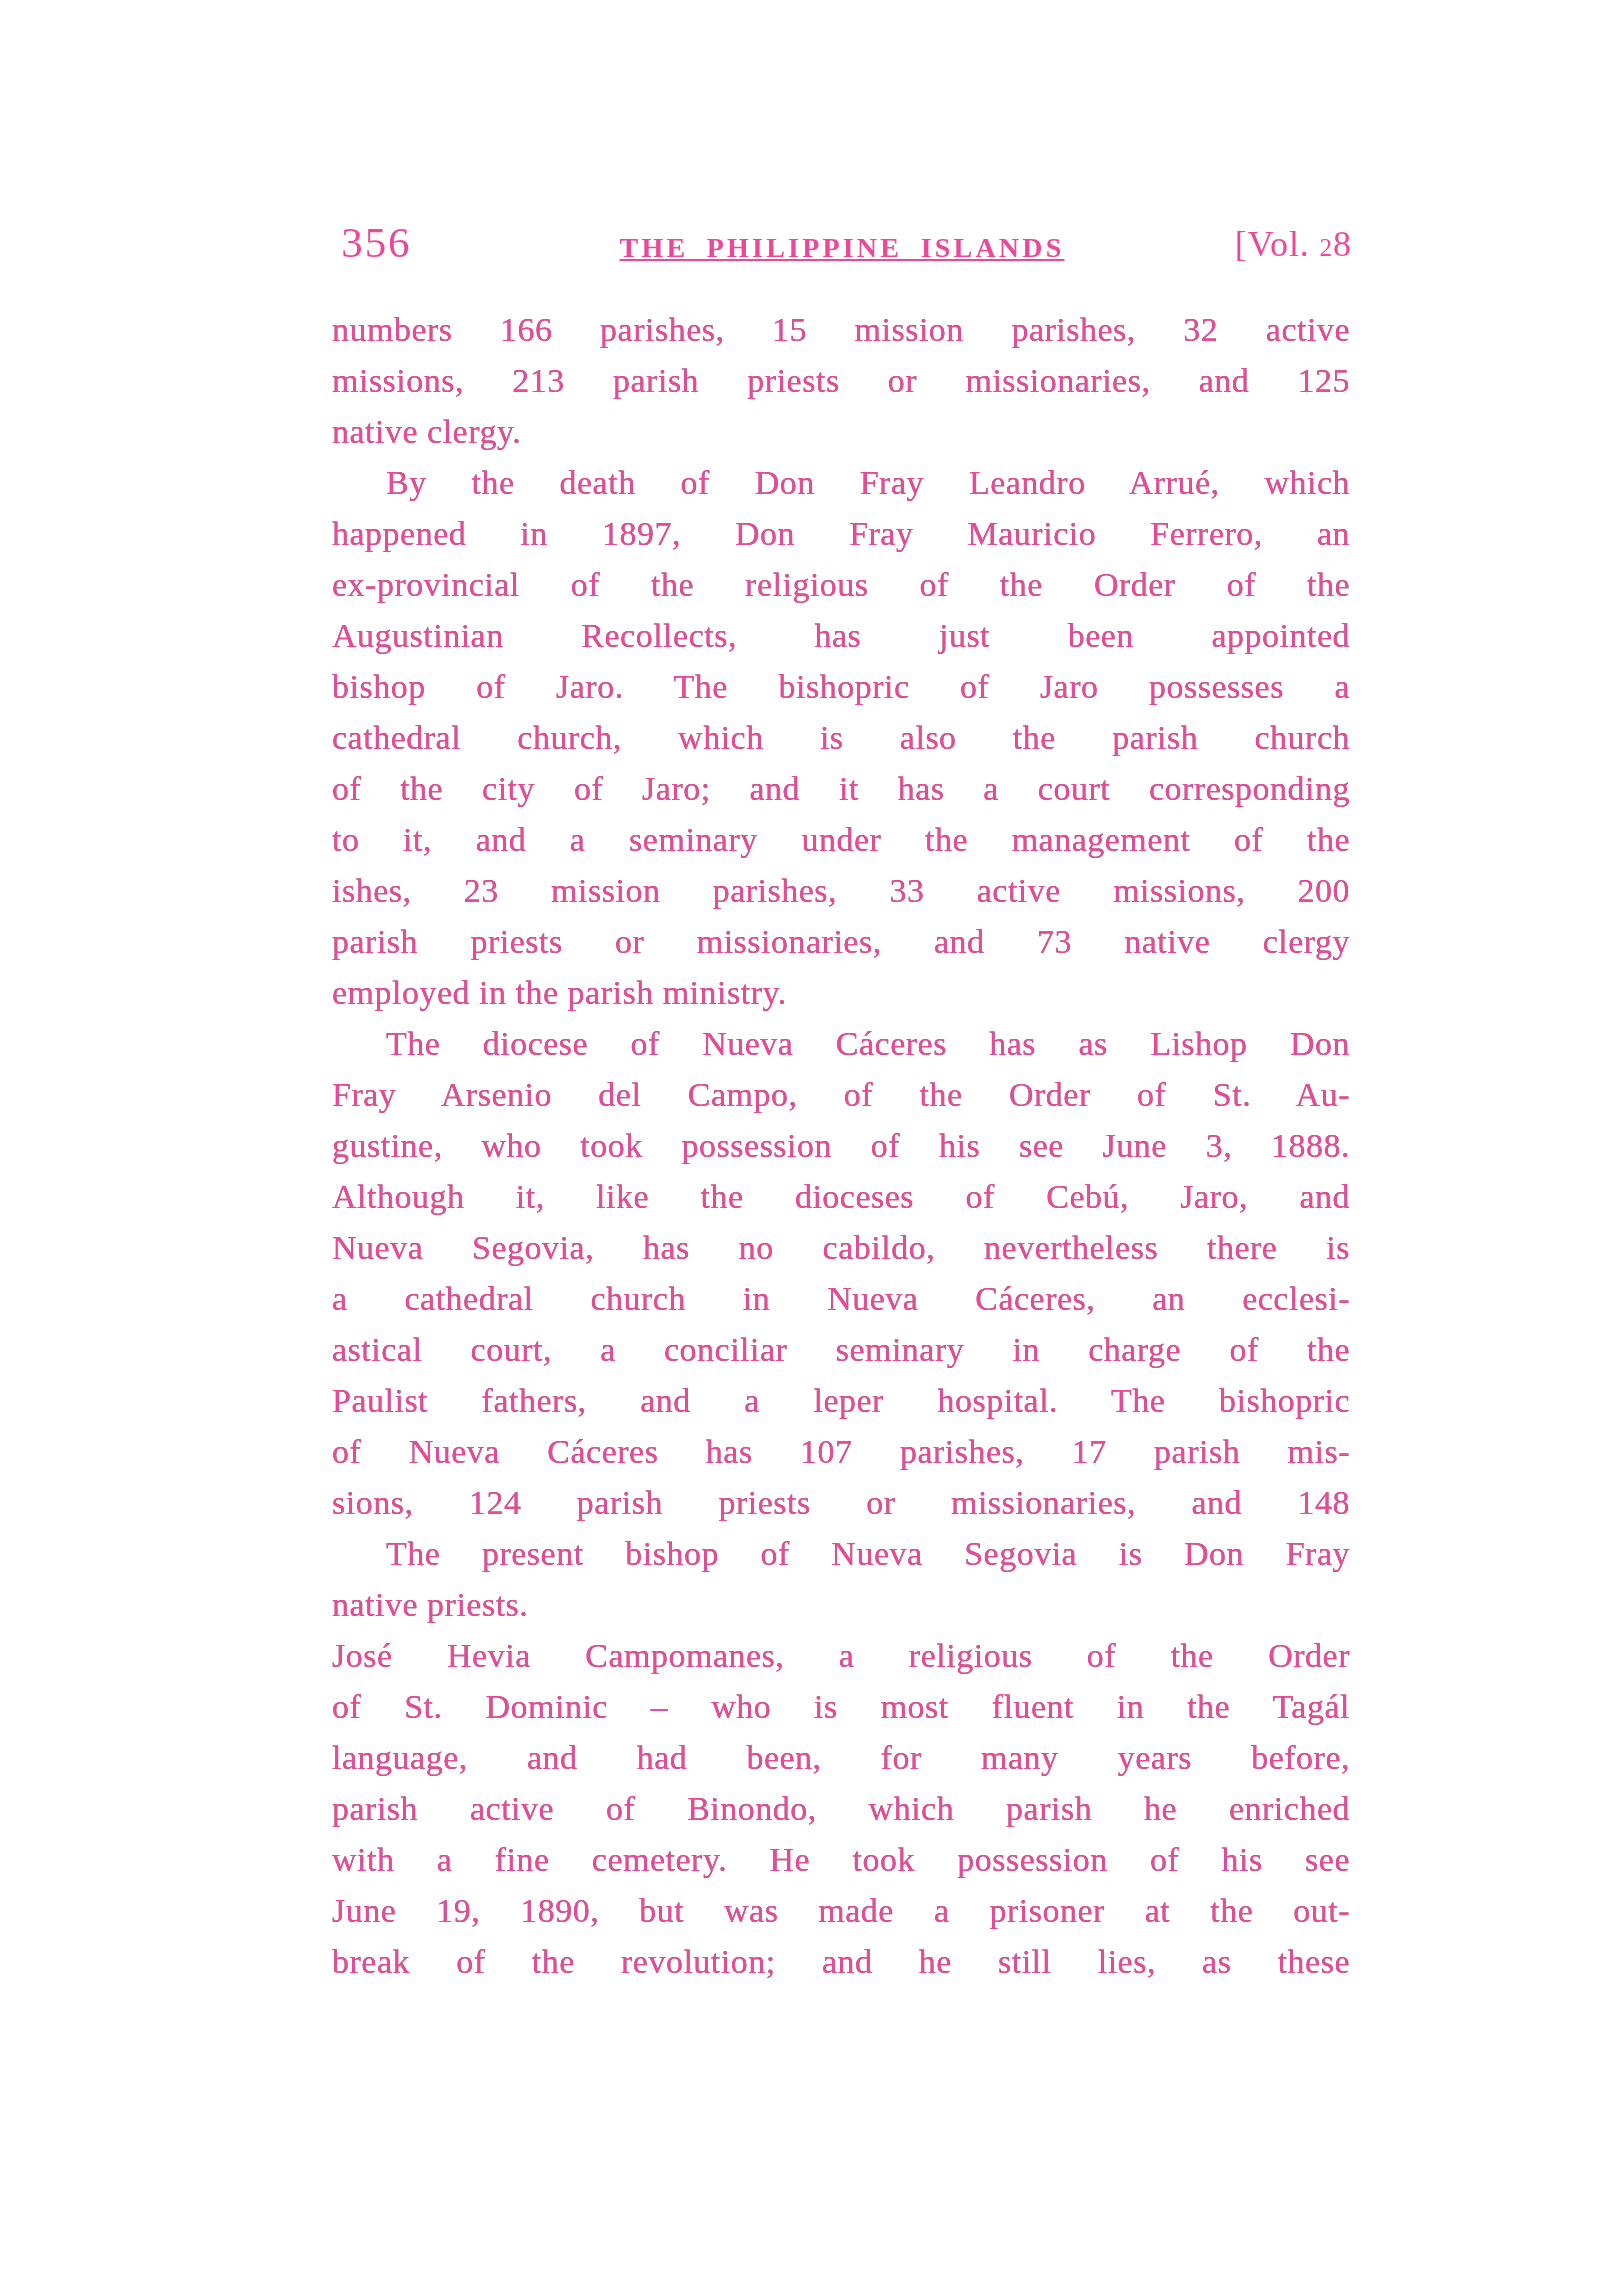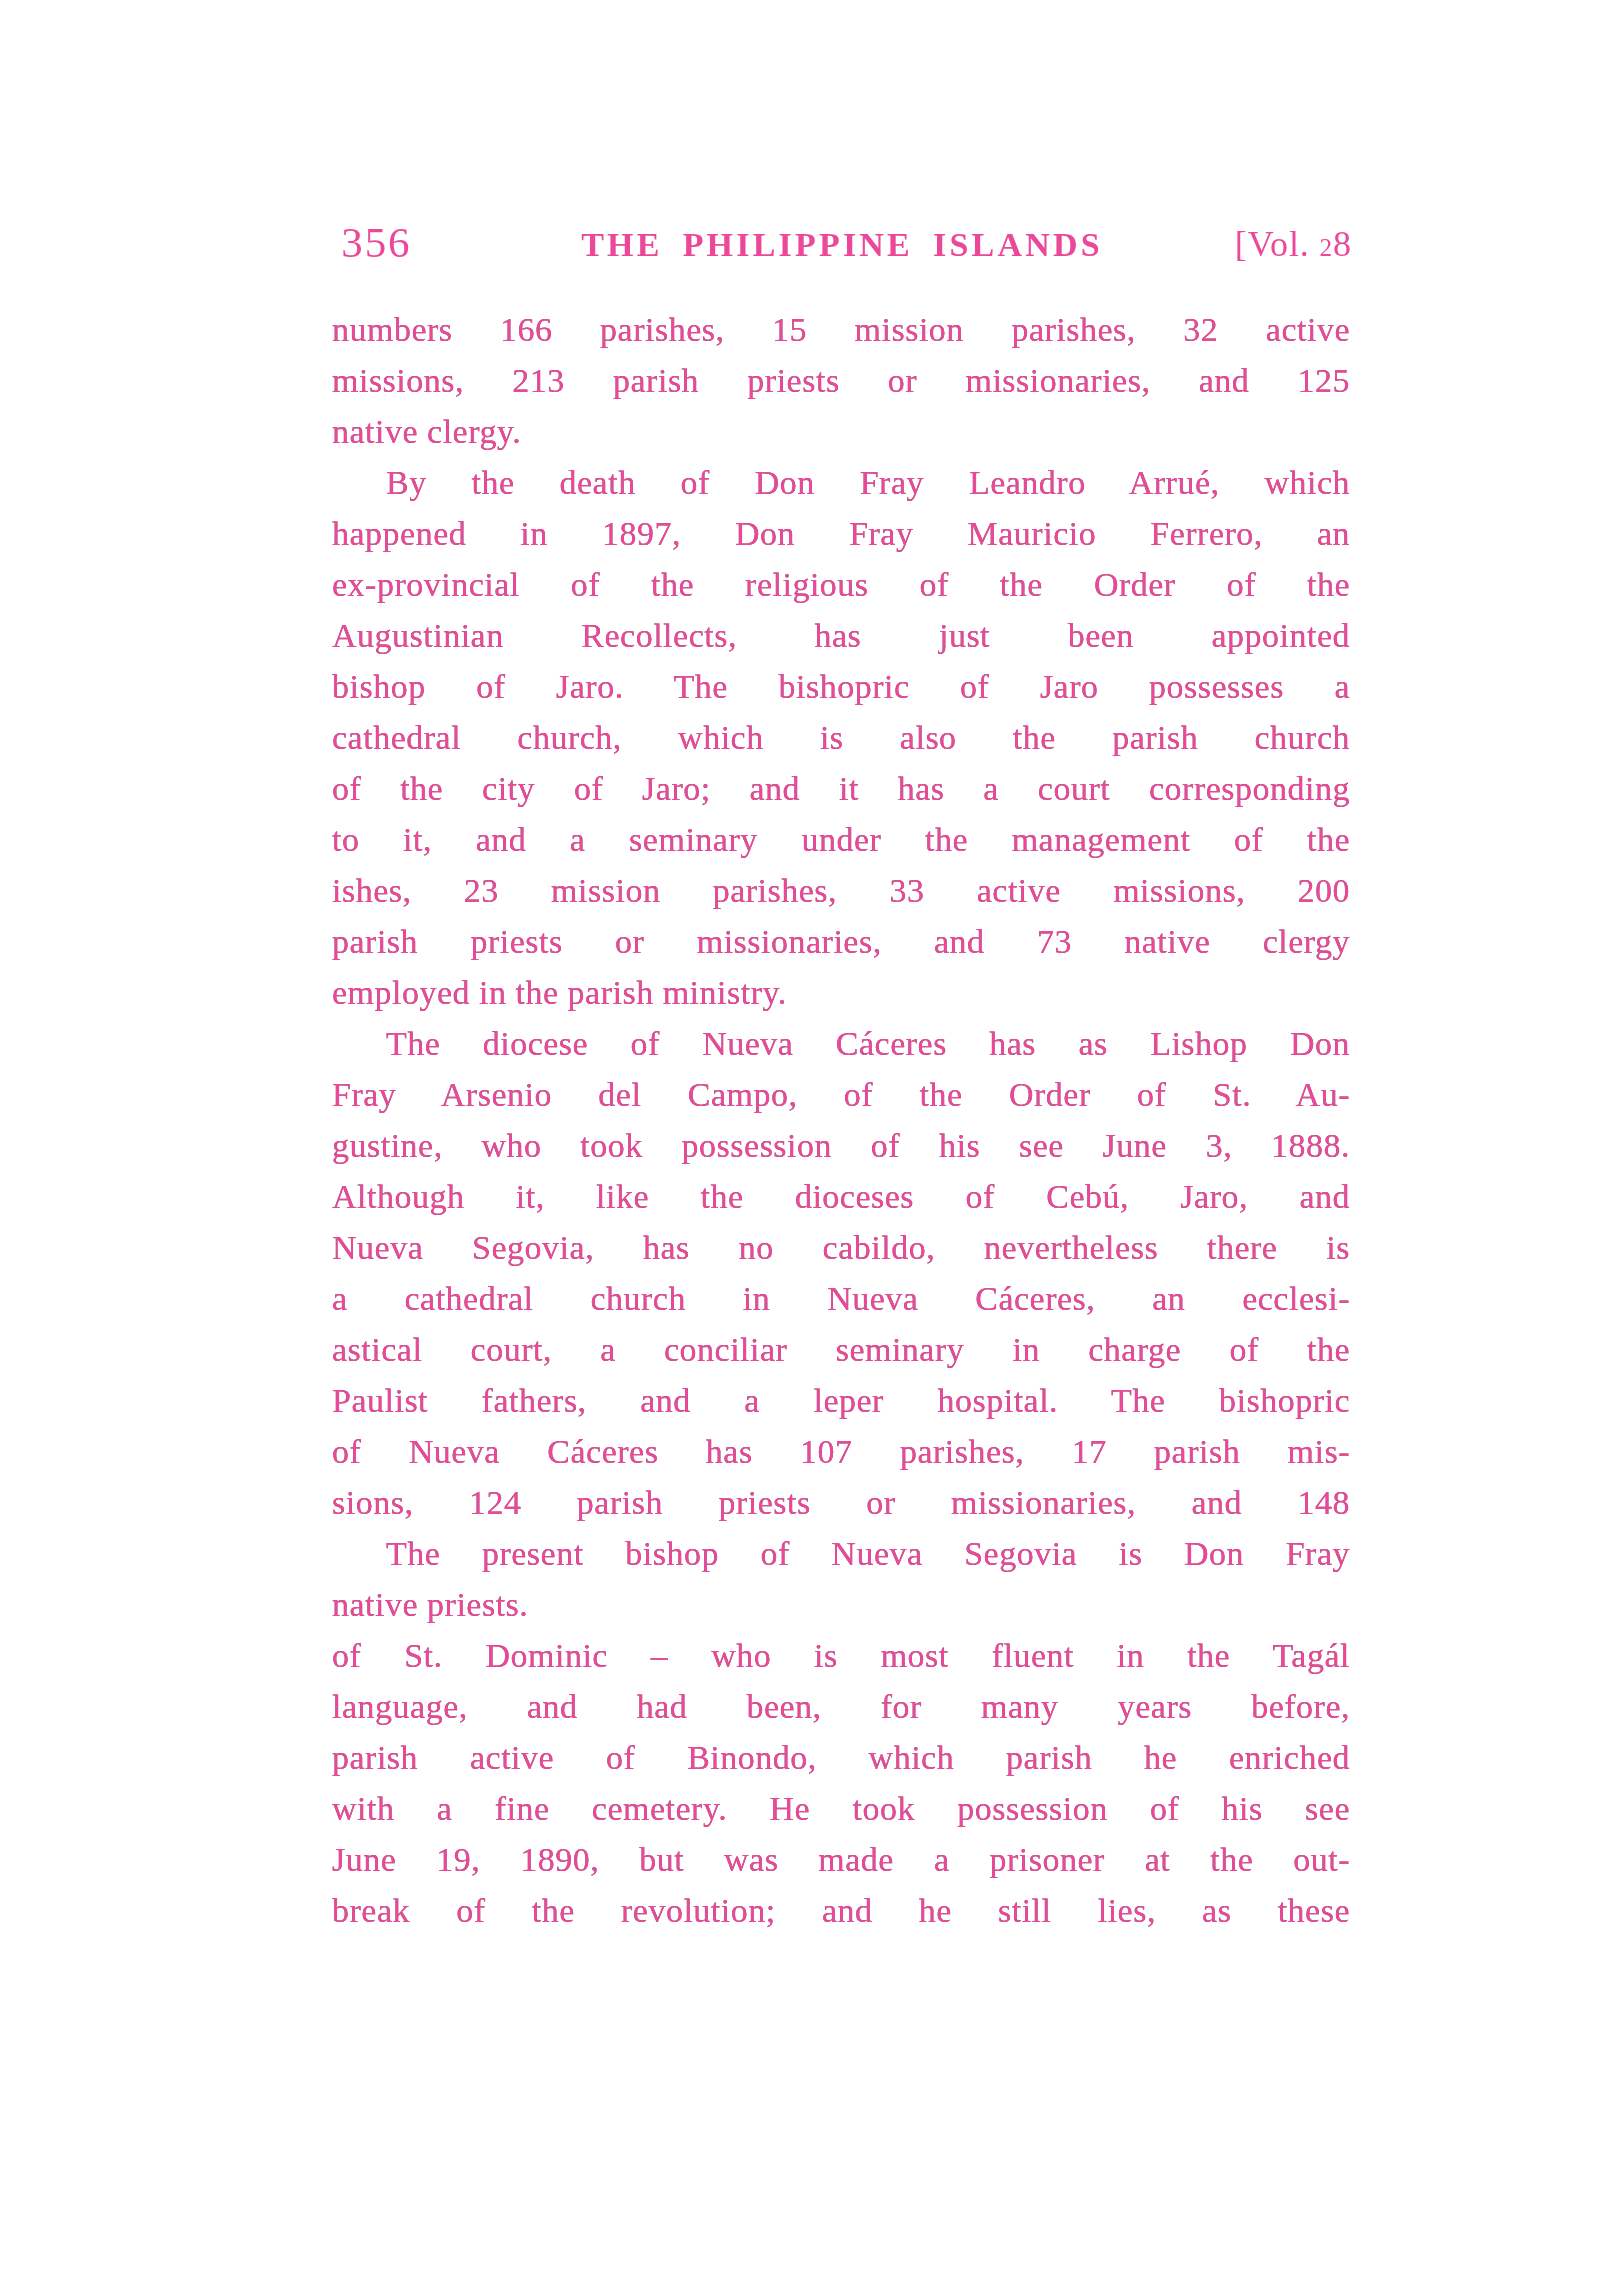--- a/index.html
+++ b/index.html
@@ -31,26 +31,27 @@
     bottom: 0;
     font-size: 43px;
     letter-spacing: 1.9px;
     line-height: 1;
   }
   .running-title {
     position: absolute;
     left: 50%;
     transform: translateX(-50%);
     bottom: 1.9px;
-    font-size: 34px;
+    font-size: 28px;
     font-weight: bold;
     letter-spacing: 3.2px;
     word-spacing: 8.3px;
     white-space: nowrap;
     line-height: 1;
+    text-decoration: underline;
   }
   .volume-label {
     position: absolute;
     right: 0;
     bottom: 1.9px;
     font-size: 36px;
     letter-spacing: 0.9px;
     white-space: nowrap;
     line-height: 1;
   }
@@ -112,20 +113,21 @@
       <div class="line">gustine, who took possession of his see June 3, 1888.</div>
       <div class="line">Although it, like the dioceses of Cebú, Jaro, and</div>
       <div class="line">Nueva Segovia, has no cabildo, nevertheless there is</div>
       <div class="line">a cathedral church in Nueva Cáceres, an ecclesi-</div>
       <div class="line">astical court, a conciliar seminary in charge of the</div>
       <div class="line">Paulist fathers, and a leper hospital.  The bishopric</div>
       <div class="line">of Nueva Cáceres has 107 parishes, 17 parish mis-</div>
       <div class="line">sions, 124 parish priests or missionaries, and 148</div>
       <div class="line indent">The present bishop of Nueva Segovia is Don Fray</div>
       <div class="line endline">native priests.</div>
+      <div class="line">José Hevia Campomanes, a religious of the Order</div>
       <div class="line">of St. Dominic – who is most fluent in the Tagál</div>
       <div class="line">language, and had been, for many years before,</div>
       <div class="line">parish active of Binondo, which parish he enriched</div>
       <div class="line">with a fine cemetery.  He took possession of his see</div>
       <div class="line">June 19, 1890, but was made a prisoner at the out-</div>
       <div class="line">break of the revolution; and he still lies, as these</div>
     </div>
 
 </div>
 

